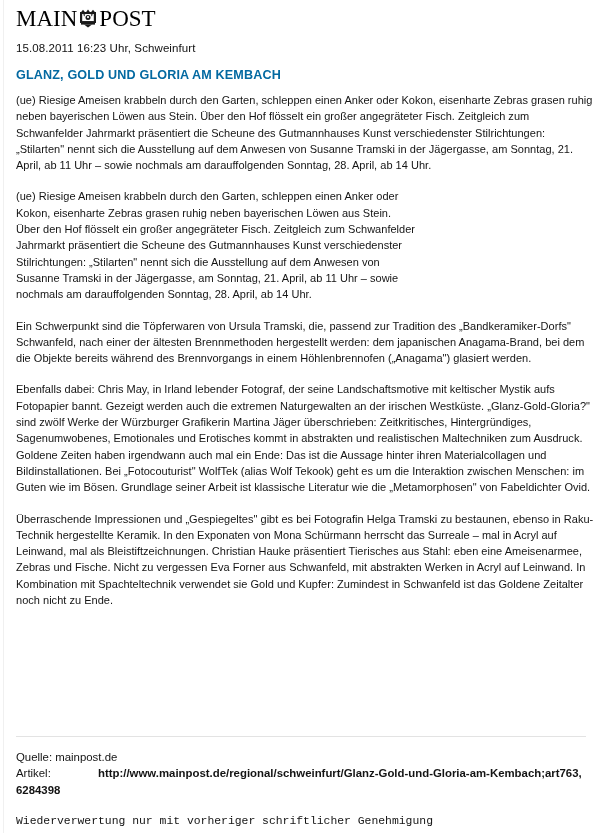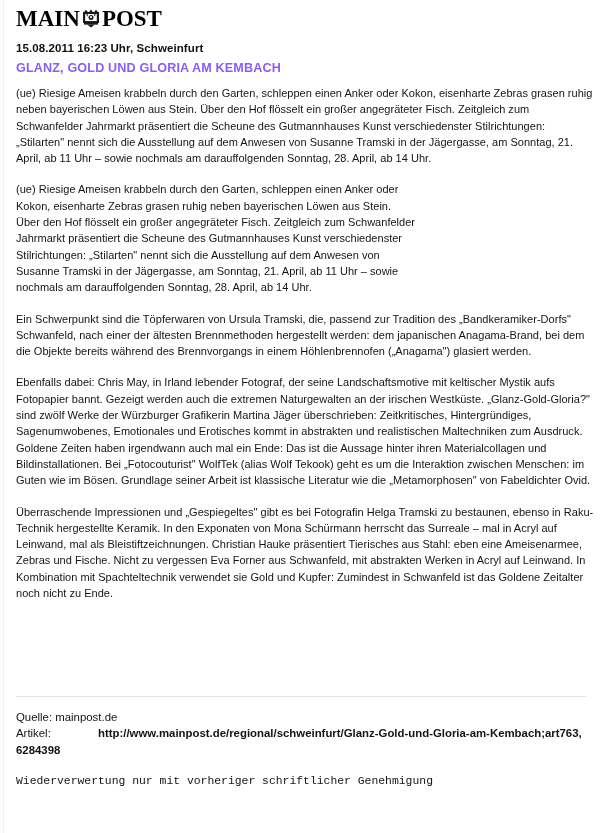--- a/index.html
+++ b/index.html
@@ -43,53 +43,53 @@
     align-items: flex-end;
   }
   .logo {
     display: flex;
     align-items: center;
     font-family: "Liberation Serif", serif;
     font-size: 23px;
     letter-spacing: 0.3px;
     color: #000000;
     line-height: 1;
-    font-weight: 700;
+    font-weight: 400;
   }
   .logo-word {
     font-family: "Liberation Serif", serif;
     font-size: 23px;
     color: #000;
     letter-spacing: 0px;
   }
   .crest {
     width: 20px;
     height: 21px;
     margin: 0 1px 0 1px;
     position: relative;
     display: inline-block;
     vertical-align: middle;
   }
   .crest svg { display: block; }
 
   
   .dateline {
     font-size: 11.5px;
-    font-weight: bold;
+    font-weight: normal;
     color: #111;
     margin-top: 12px;
     letter-spacing: 0.1px;
   }
 
   
   .headline {
     font-size: 12.6px;
     font-weight: bold;
-    color: #8b5cf6;
-    margin-top: 7px;
+    color: #0369a1;
+    margin-top: 14px;
     letter-spacing: 0.15px;
   }
 
   
   .article {
     margin-top: 10px;
   }
   .para {
     font-size: 11px;
     line-height: 16.3px;
@@ -99,21 +99,21 @@
     letter-spacing: 0.02px;
   }
   .para.wide  { width: 578px; }
   .para.narrow{ width: 400px; }
 
   
   .footer {
     position: absolute;
     left: 16px;
     right: 14px;
-    top: 696px;
+    top: 736px;
   }
   .divider {
     height: 1px;
     background: #e3e3e3;
     width: 570px;
     margin-bottom: 12px;
   }
   .meta-line {
     font-size: 11.4px;
     line-height: 16.3px;

